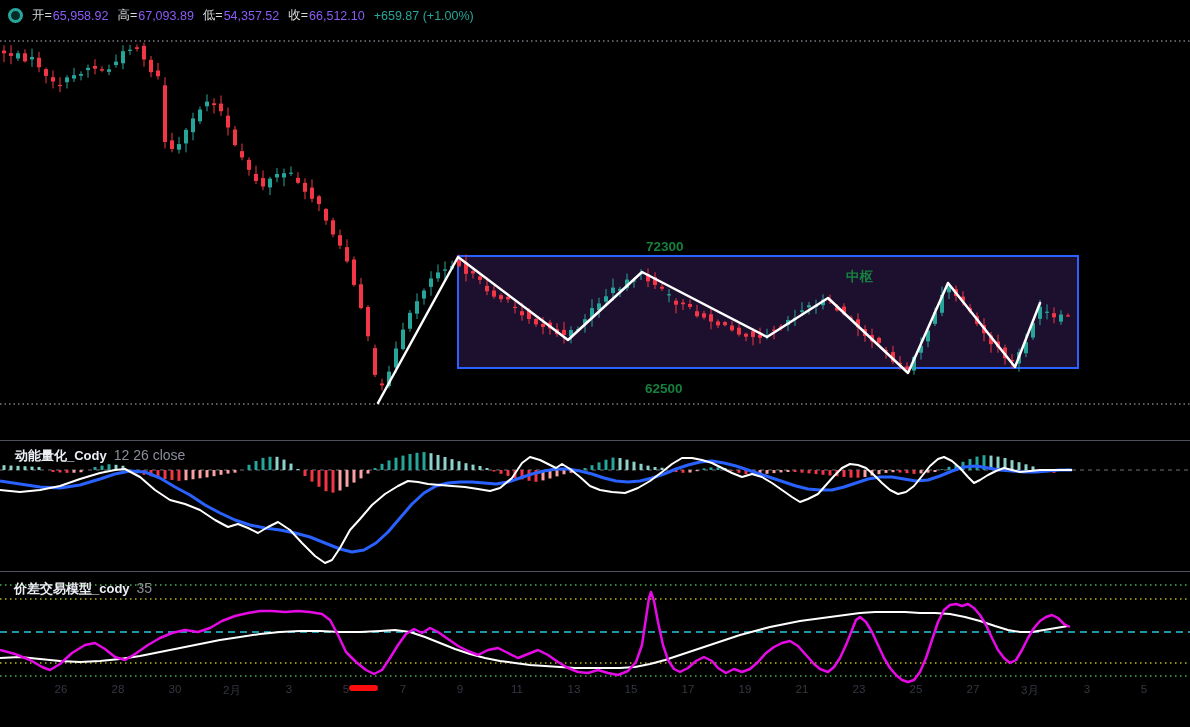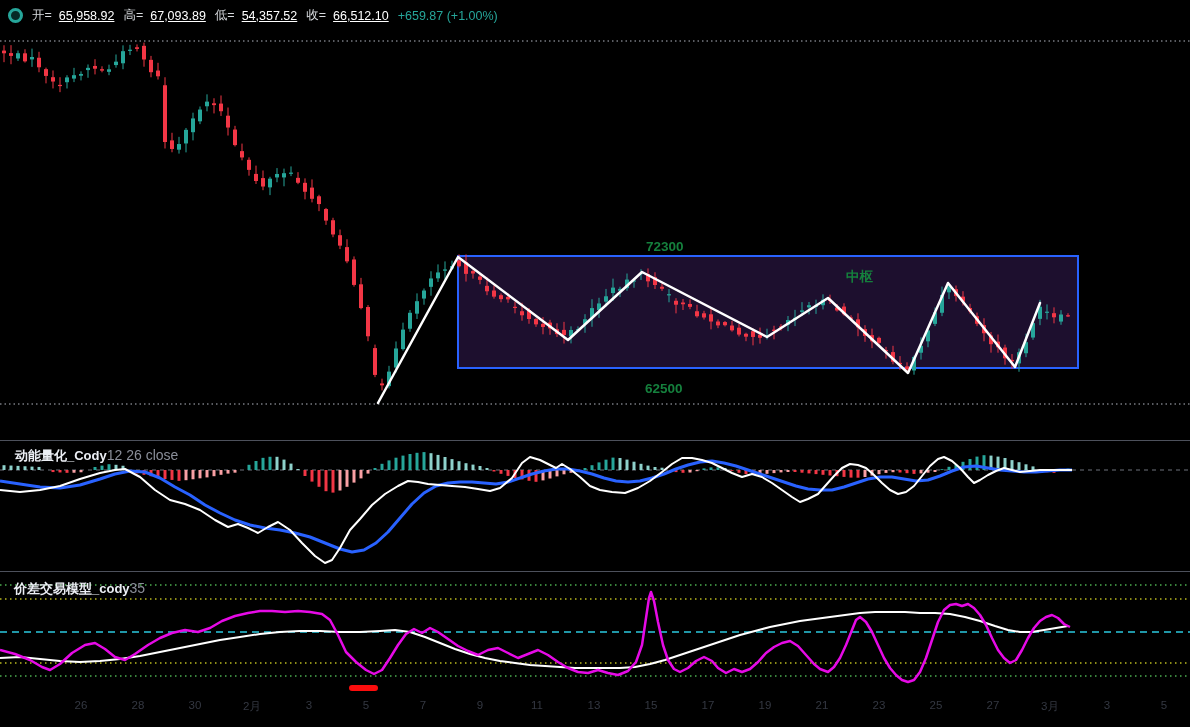--- a/index.html
+++ b/index.html
@@ -3,30 +3,30 @@
 <meta charset="utf-8">
 <style>
   html,body{margin:0;padding:0;background:#000;}
   .screen{position:relative;width:1190px;height:727px;background:#000;overflow:hidden;
           font-family:"Liberation Sans",sans-serif;}
   svg#cv{position:absolute;left:0;top:0;}
   .legend{position:absolute;left:8px;top:7px;display:flex;align-items:center;gap:9px;
           font-size:12.5px;z-index:5;}
   .legend .marker{width:9px;height:9px;border-radius:50%;border:3px solid #26a69a;background:#062a26;}
   .legend .lab{color:#d7dade;}
-  .legend .val{color:#ffffff;margin-left:7px;text-decoration:underline;}
+  .legend .val{color:#8b5cf6;margin-left:1px;}
   .legend .item{display:flex;align-items:center;}
   .legend .chg{color:#26a69a;text-align:center;}
-  .ind-label{position:absolute;z-index:5;display:flex;align-items:baseline;}
+  .ind-label{position:absolute;z-index:5;display:flex;align-items:baseline;gap:7px;}
   .ind-label .nm{color:#eceff5;font-weight:bold;font-size:13px;}
   .ind-label .pr{color:#8a8e99;font-size:14px;}
   .anno{position:absolute;z-index:4;color:#15803d;font-weight:bold;font-size:13.5px;text-align:left;}
   .watermark{position:absolute;left:28px;top:660px;display:flex;align-items:center;gap:9px;z-index:5;}
   .watermark .wm-text{color:#e3e3e5;font-weight:bold;font-size:26px;letter-spacing:.5px;}
-  .axis{position:absolute;left:0;top:699px;width:1003px;height:24px;z-index:4;margin-left:20px;}
+  .axis{position:absolute;left:0;top:683px;width:1003px;height:24px;z-index:4;}
   .axis span{position:absolute;width:34px;margin-left:-17px;text-align:center;
              color:#343842;font-size:11.5px;}
   .sig{position:absolute;left:349px;top:685px;width:29px;height:6px;border-radius:3.5px;
        background:#fb0d0d;z-index:4;}
 </style>
 </head>
 <body>
 
 <div class="screen">
 

